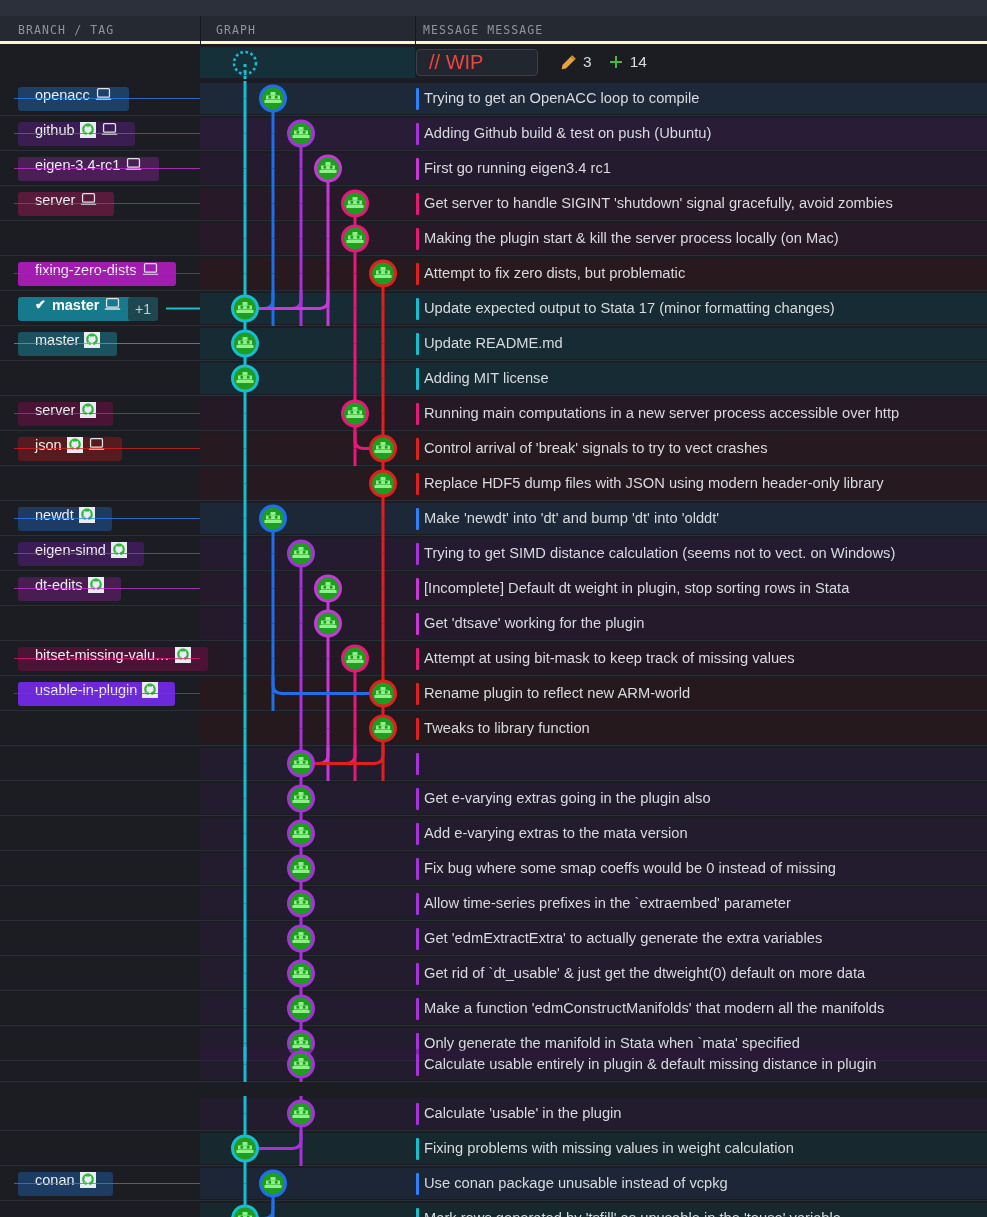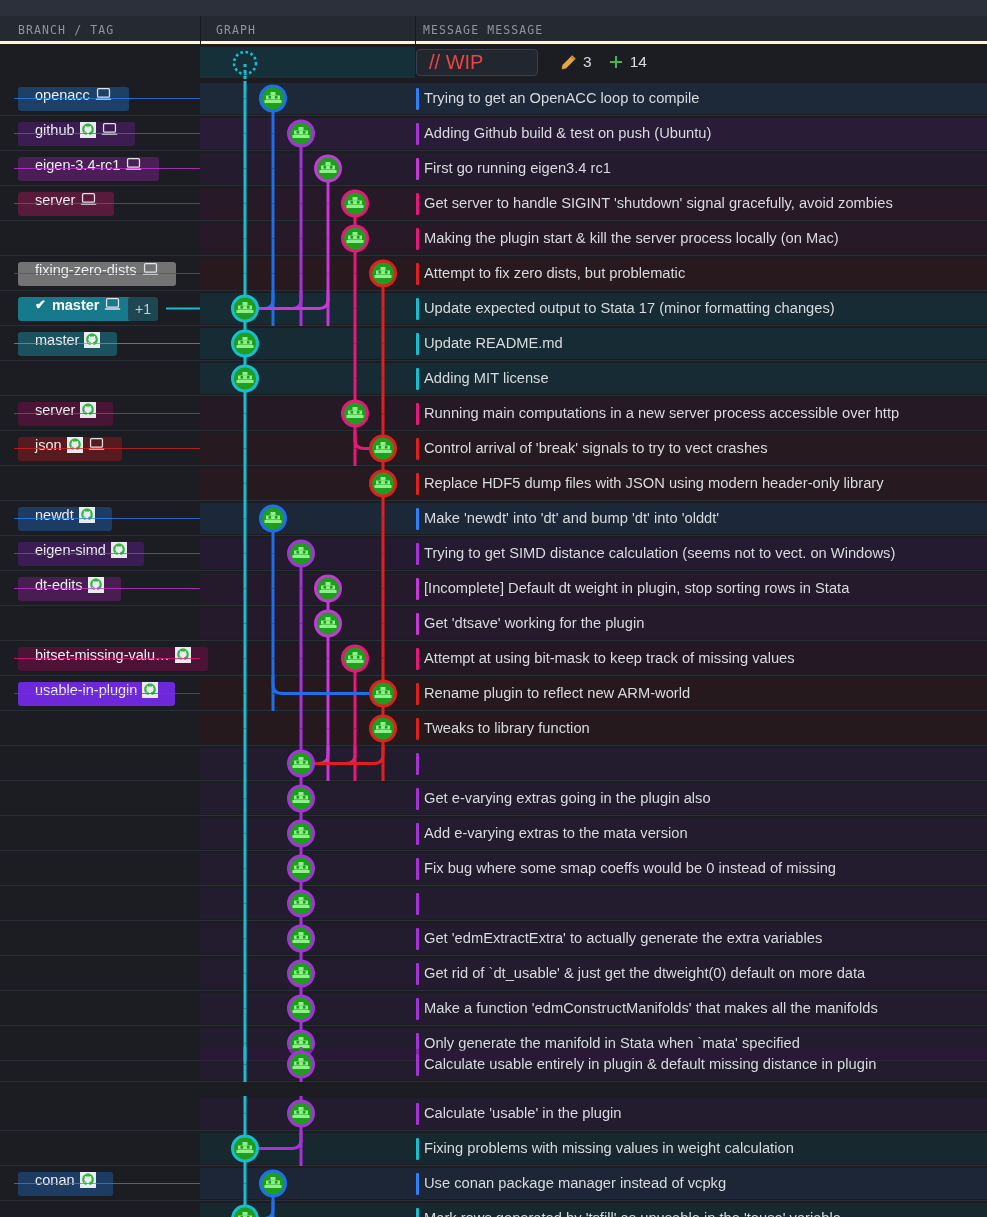--- a/index.html
+++ b/index.html
@@ -287,21 +287,21 @@
               <rect x="156.9" y="15" width="2.6" height="2.6" fill="#1f9d20"></rect>
             </g>
           </svg>
           <div class="msgbar" style="background:#e6187a"></div>
           <div class="msg">Making the plugin start &amp; kill the server process locally (on Mac)</div>
         </div>
         <div class="row" style="top:212px">
           <div class="tint" style="background:rgba(75,18,18,0.28)"></div>
           <div class="rowline"></div>
           <div class="labelzone">
-            <div class="blabel" style="left:18px;background:#737373">
+            <div class="blabel" style="left:18px;background:#a21caf">
               <span>fixing-zero-dists</span>
               <span class="ico">
                 <svg width="17" height="15" viewBox="0 0 20 16">
                   <rect x="3" y="1.2" width="14" height="10" rx="1.2" fill="none" stroke="#dfe3e8" stroke-width="1.5"></rect>
                   <rect x="0.8" y="12.4" width="18.4" height="1.9" rx="0.9" fill="#dfe3e8"></rect>
                 </svg>
               </span>
             </div>
             <svg style="position:absolute;left:0;top:0;" width="200" height="35">
               <line x1="14" y1="17.5" x2="200" y2="17.5" stroke="#e02020" stroke-width="1" opacity="0.75"></line>
@@ -928,20 +928,21 @@
               <g fill="#8ff08a">
                 <rect x="98.5" y="11" width="5" height="3.5"></rect>
                 <rect x="94" y="14.5" width="14" height="4"></rect>
                 <rect x="92.5" y="19" width="17" height="3"></rect>
               </g>
               <rect x="96.5" y="15" width="2.6" height="2.6" fill="#1f9d20"></rect>
               <rect x="102.9" y="15" width="2.6" height="2.6" fill="#1f9d20"></rect>
             </g>
           </svg>
           <div class="msgbar" style="background:#a633d8"></div>
+          <div class="msg">Allow time-series prefixes in the `extraembed' parameter</div>
         </div>
         <div class="row" style="top:877px">
           <div class="tint" style="background:rgba(55,22,74,0.30)"></div>
           <div class="rowline"></div>
           <div class="labelzone"></div>
           <svg class="gsvg" style="left:200px;top:0" width="215" height="35">
             <line x1="45" y1="0" x2="45" y2="17.5" stroke="#17bed0" stroke-width="3"></line>
             <line x1="101" y1="0" x2="101" y2="17.5" stroke="#a633d8" stroke-width="3"></line>
             <line x1="101" y1="17.5" x2="101" y2="35" stroke="#a633d8" stroke-width="3"></line>
             <line x1="45" y1="17.5" x2="45" y2="35" stroke="#17bed0" stroke-width="3"></line>
@@ -996,21 +997,21 @@
               <g fill="#8ff08a">
                 <rect x="98.5" y="11" width="5" height="3.5"></rect>
                 <rect x="94" y="14.5" width="14" height="4"></rect>
                 <rect x="92.5" y="19" width="17" height="3"></rect>
               </g>
               <rect x="96.5" y="15" width="2.6" height="2.6" fill="#1f9d20"></rect>
               <rect x="102.9" y="15" width="2.6" height="2.6" fill="#1f9d20"></rect>
             </g>
           </svg>
           <div class="msgbar" style="background:#a633d8"></div>
-          <div class="msg">Make a function 'edmConstructManifolds' that makes all the manifolds</div>
+          <div class="msg">Make a function 'edmConstructManifolds' that modern all the manifolds</div>
         </div>
         <div class="row" style="top:982px">
           <div class="tint" style="background:rgba(55,22,74,0.30)"></div>
           <div class="rowline"></div>
           <div class="labelzone"></div>
           <svg class="gsvg" style="left:200px;top:0" width="215" height="35">
             <line x1="45" y1="0" x2="45" y2="17.5" stroke="#17bed0" stroke-width="3"></line>
             <line x1="101" y1="0" x2="101" y2="17.5" stroke="#a633d8" stroke-width="3"></line>
             <line x1="101" y1="17.5" x2="101" y2="35" stroke="#a633d8" stroke-width="3"></line>
             <line x1="45" y1="17.5" x2="45" y2="35" stroke="#17bed0" stroke-width="3"></line>
@@ -1124,21 +1125,21 @@
               <g fill="#8ff08a">
                 <rect x="70.5" y="11" width="5" height="3.5"></rect>
                 <rect x="66" y="14.5" width="14" height="4"></rect>
                 <rect x="64.5" y="19" width="17" height="3"></rect>
               </g>
               <rect x="68.5" y="15" width="2.6" height="2.6" fill="#1f9d20"></rect>
               <rect x="74.9" y="15" width="2.6" height="2.6" fill="#1f9d20"></rect>
             </g>
           </svg>
           <div class="msgbar" style="background:#2f81f7"></div>
-          <div class="msg">Use conan package manager instead of vcpkg</div>
+          <div class="msg">Use conan package unusable instead of vcpkg</div>
         </div>
         <div class="row" style="top:1157px">
           <div class="tint" style="background:rgba(18,58,66,0.40)"></div>
           <div class="labelzone"></div>
           <svg class="gsvg" style="left:200px;top:0" width="215" height="35">
             <line x1="45" y1="0" x2="45" y2="17.5" stroke="#17bed0" stroke-width="3"></line>
             <line x1="73" y1="0" x2="73" y2="17.5" stroke="#1f6feb" stroke-width="3"></line>
             <line x1="45" y1="17.5" x2="45" y2="35" stroke="#17bed0" stroke-width="3"></line>
             <line x1="73" y1="17.5" x2="73" y2="35" stroke="#1f6feb" stroke-width="3"></line>
             <path d="M 73 0 L 73 8.5 Q 73 17.5 64 17.5 L 58 17.5" fill="none" stroke="#1f6feb" stroke-width="3"></path>

